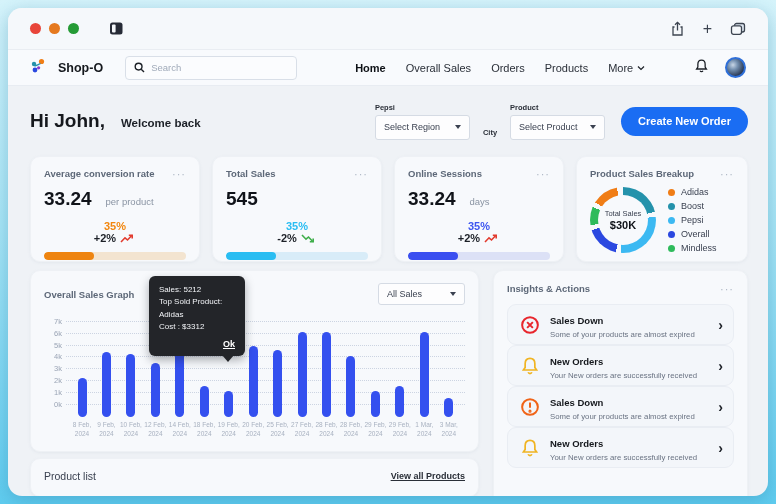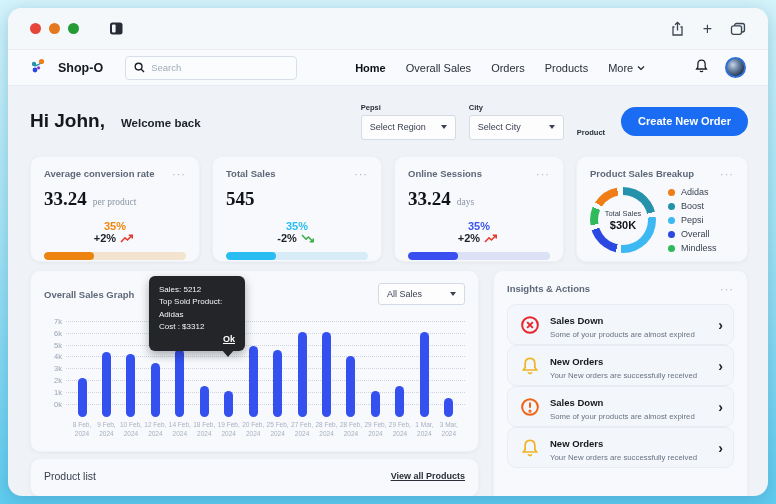--- a/index.html
+++ b/index.html
@@ -44,21 +44,21 @@
   .selectbox { width:95px; height:25px; background:#fdfdfe; border:1px solid #d5dbe4; border-radius:3px; display:flex; align-items:center; justify-content:space-between; padding:0 8px; font-size:9px; color:#3a4150; cursor:pointer; }
   .caret { width:0; height:0; border-left:3.5px solid transparent; border-right:3.5px solid transparent; border-top:4.5px solid #3a4150; }
   .cta { margin-left:16px; height:29px; padding:0 17px; border:none; border-radius:15px; background:#1a6df3; color:#fff; font-size:11px; font-weight:bold; cursor:pointer; font-family:"Liberation Sans",sans-serif; }
   
   .stats { display:grid; grid-template-columns:repeat(3,1fr) 172px; gap:12px; margin-bottom:8px; }
   .card { background:#f7f9fc; border:1px solid #eef1f5; border-radius:10px; box-shadow:0 1px 3px rgba(150,165,185,.12); }
   .stat { padding:11px 13px; height:106px; }
   .card-head { display:flex; justify-content:space-between; align-items:center; }
   .card-title { font-size:9.5px; color:#5d6878; font-weight:bold; }
   .dots { font-size:11px; color:#aeb8c5; letter-spacing:1px; cursor:pointer; line-height:6px; }
-  .stat .vrow { margin-top:9px; display:flex; align-items:baseline; gap:6px;font-family:Liberation Serif, serif; }
+  .stat .vrow { margin-top:9px; display:flex; align-items:baseline; gap:14px; }
   .stat .value { font-size:19px; font-weight:bold; color:#101319; }
   .stat .unit { font-size:9.5px; color:#8a94a3; }
   .stat .prow { margin-top:10px; display:flex; justify-content:space-between; align-items:center;flex-direction:column; }
   .stat .pct { font-size:11px; font-weight:bold; }
   .stat .chg { font-size:11px; font-weight:bold; color:#1c2027; display:flex; align-items:center; gap:4px; }
   .bar-track { margin-top:8px; height:8px; border-radius:4px; overflow:hidden; }
   .bar-fill { height:100%; border-radius:4px; }
   
   .breakup { padding:11px 13px; height:106px; }
   .breakup-body { display:flex; align-items:center; gap:12px; margin-top:8px; }
@@ -82,21 +82,21 @@
   .gridline { position:absolute; left:0; right:0; border-top:1px dotted #ccd4e2; }
   .bars { position:absolute; inset:0; display:flex; justify-content:space-between; align-items:flex-end; padding:0 4px; }
   .slot { width:24px; display:flex; justify-content:center; }
   .vbar { width:9px; border-radius:5px; background:#3450ef; cursor:pointer; }
   .xlabels { display:flex; justify-content:space-between; padding:0 4px; margin-top:4px; }
   .xlabel { width:24px; text-align:center; font-size:6.5px; color:#a8b1c0; line-height:1.35; }
   
   .tooltip { position:absolute; left:118px; top:5px; width:96px; background:#232529; border-radius:6px; padding:8px 10px 7px; z-index:5; box-shadow:0 4px 10px rgba(20,25,35,.35); }
   .tooltip:after { content:""; position:absolute; bottom:-6px; left:76%; border-left:6px solid transparent; border-right:6px solid transparent; border-top:7px solid #232529; }
   .tooltip .tl { font-size:8px; color:#f2f4f7; line-height:1.55; }
-  .tooltip .ok { display:block; text-align:right; font-size:9px; font-weight:bold; color:#fff; text-decoration:underline; cursor:pointer; }
+  .tooltip .ok { display:block; text-align:right; font-size:9px; font-weight:bold; color:#fff; text-decoration:underline; margin-top:5px; cursor:pointer; }
   
   .insights { padding:12px 13px; height:252px; }
   .insight-list { margin-top:10px; display:flex; flex-direction:column; }
   .insight { background:#f3f6fa; border:1px solid #e9edf3; border-radius:9px; height:41px; display:flex; align-items:center; padding:0 10px 0 12px; gap:10px; cursor:pointer; }
   .insight .itexts { flex:1; }
   .insight .ititle { font-size:9.5px; font-weight:bold; color:#15181d; }
   .insight .idesc { font-size:7.8px; color:#6a7383; margin-top:2px; }
   .insight .chev { font-size:14px; font-weight:bold; color:#1c2027; }
   .icircle { flex:none; display:flex; }
   
@@ -191,27 +191,27 @@
       <div class="filters" id="filters">
           <div class="filter">
             <div class="flabel">Pepsi</div>
             <div class="selectbox">
               <span>Select Region</span>
               <span class="caret"></span>
             </div>
           </div>
           <div class="filter">
             <div class="flabel">City</div>
-            <div class="selectbox">
-              <span>Select City</span>
-              <span class="caret"></span>
-            </div>
           </div>
           <div class="filter">
             <div class="flabel">Product</div>
+            <div class="selectbox">
+              <span>Select Product</span>
+              <span class="caret"></span>
+            </div>
           </div>
         </div>
       <button class="cta">Create New Order</button>
     </div>
 
     <div class="stats" id="stats">
 
       <div class="card stat">
           <div class="card-head">
             <span class="card-title">Average conversion rate</span>

